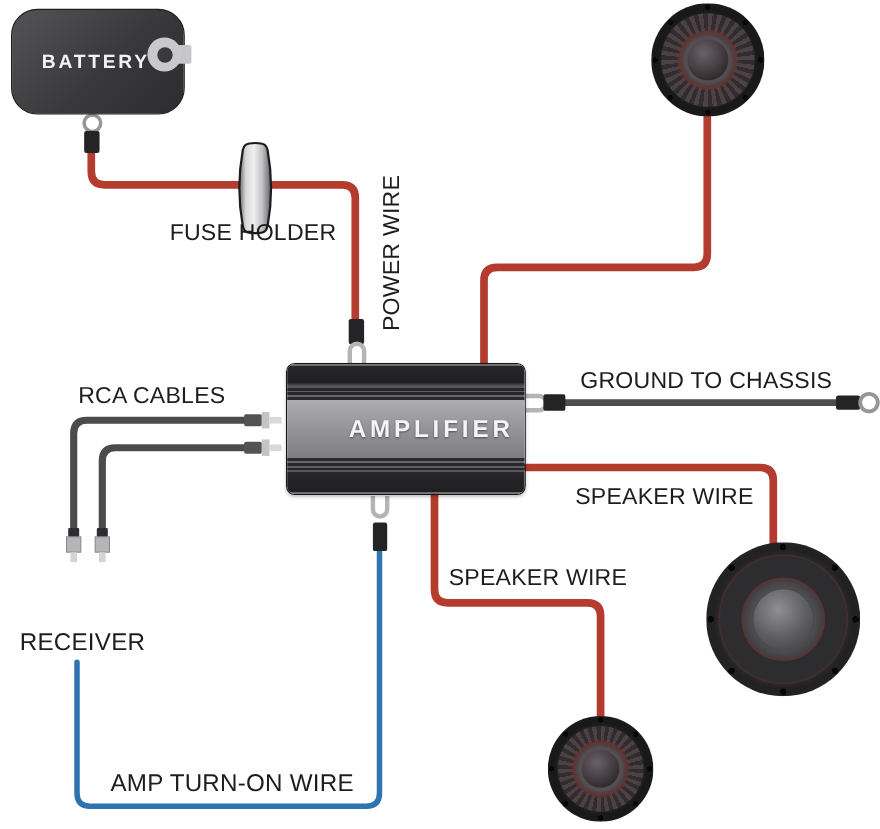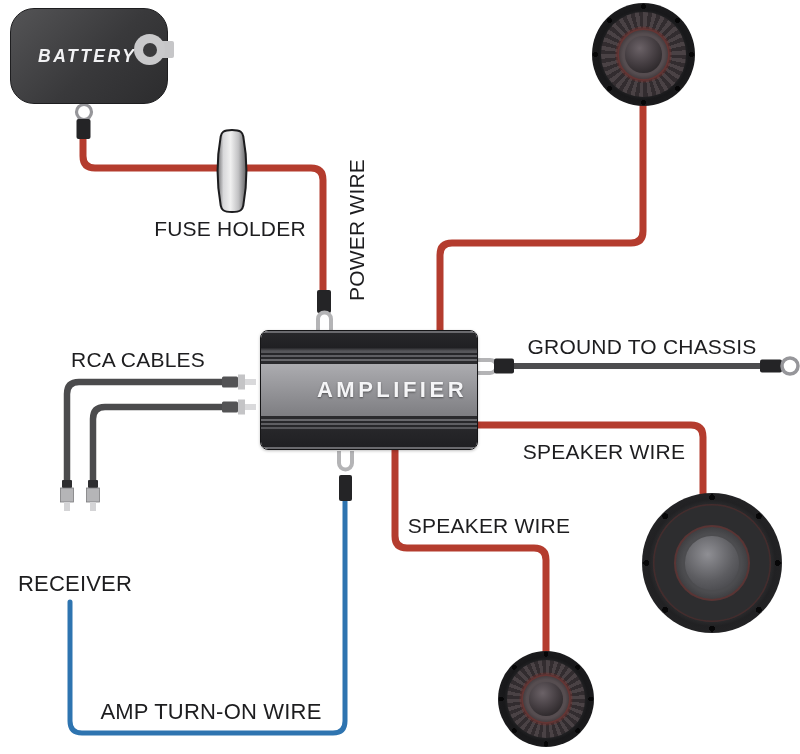--- a/index.html
+++ b/index.html
@@ -14,21 +14,20 @@
     position:absolute;transform:translate(-50%,-50%);
     font-size:21px;color:#1d1d1f;white-space:nowrap;letter-spacing:.2px;
   }
   .lbl.vert{transform:translate(-50%,-50%) rotate(-90deg);}
 
   
   .battery{
     position:absolute;left:10px;top:8px;width:156px;height:94px;border-radius:24px;
     background:linear-gradient(135deg,#545456,#39393b 55%,#2c2c2e);
     border:1px solid #1e1e20;
-    font-style:italic;
   }
   .battery .bat-label{
     position:absolute;left:27px;top:37px;color:#f2f2f4;font-weight:bold;
     font-size:17.5px;letter-spacing:2.5px;
   }
   .bat-tab{position:absolute;right:-7px;top:32px;width:22px;height:17px;background:#c6c6c8;border-radius:2px;}
   .bat-ring{position:absolute;right:2px;top:25px;width:31px;height:31px;border-radius:50%;background:#c9c9cb;}
   .bat-hole{position:absolute;inset:8.5px;border-radius:50%;background:#3a3a3c;}
 
   
@@ -218,21 +217,21 @@
   </div>
 
   <div class="spk" style="left:498px;top:651px;width:96px;height:96px">
     <div class="spk-frame"></div>
     <div class="spk-teeth"></div>
     <div class="spk-cone"></div>
     <div class="spk-dome"></div>
   </div>
 
 
-  <div class="lbl" style="left:230px;top:229px">FUSE HOLDER</div>
+  <div class="lbl" style="left:230px;top:212px">FUSE HOLDER</div>
   <div class="lbl vert" style="left:357px;top:230px">POWER WIRE</div>
   <div class="lbl" style="left:642px;top:347px">GROUND TO CHASSIS</div>
   <div class="lbl" style="left:138px;top:360px">RCA CABLES</div>
   <div class="lbl" style="left:604px;top:452px">SPEAKER WIRE</div>
   <div class="lbl" style="left:489px;top:526px">SPEAKER WIRE</div>
   <div class="lbl" style="left:75px;top:584px;font-size:22px">RECEIVER</div>
   <div class="lbl" style="left:211px;top:712px;font-size:22px">AMP TURN-ON WIRE</div>
 
 </div>
 

